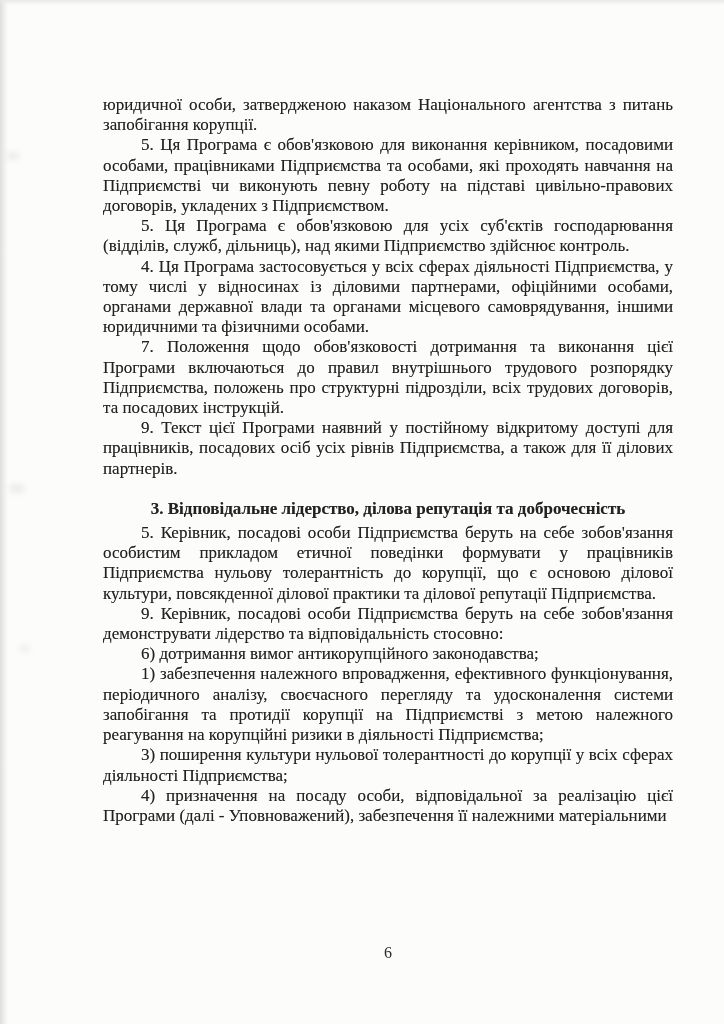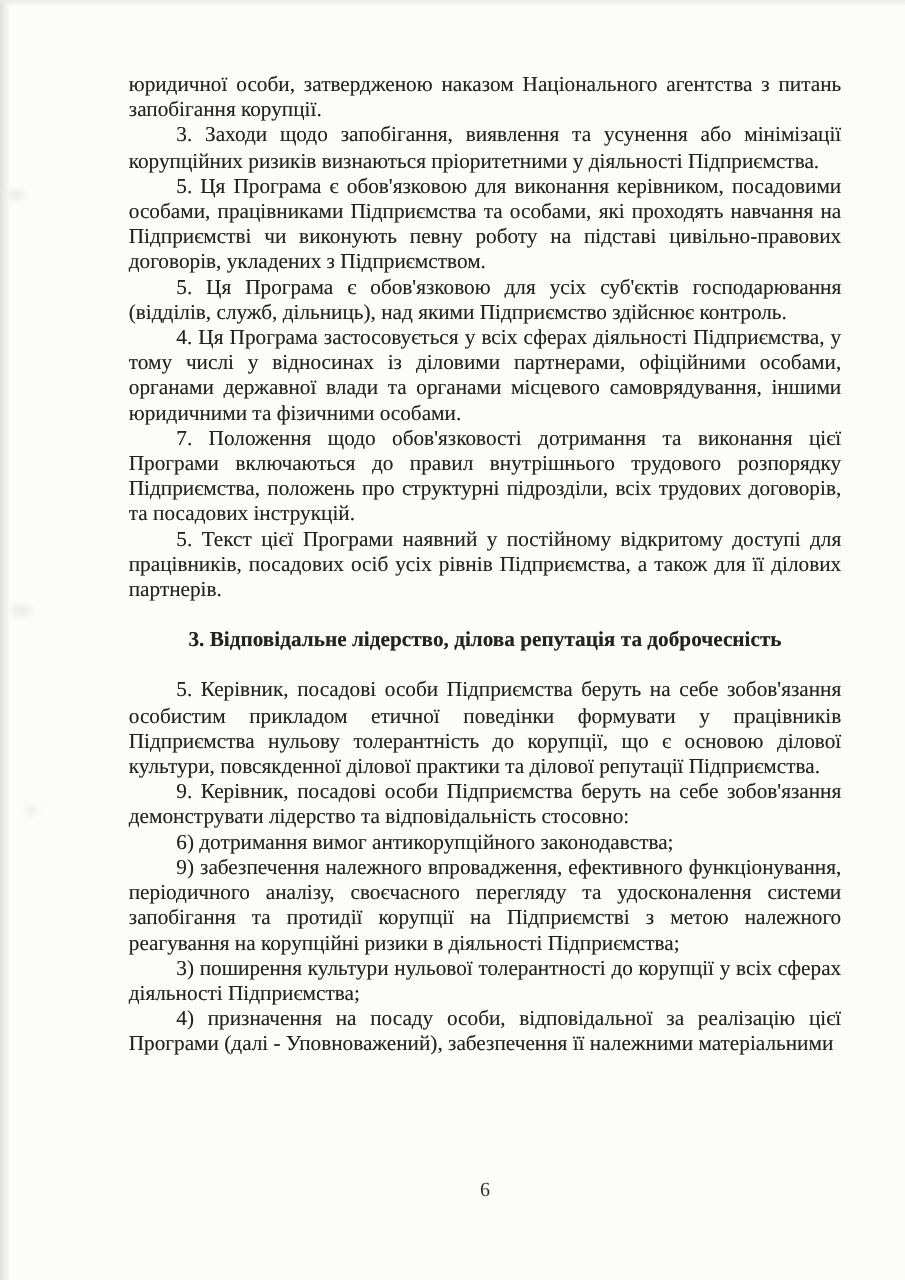--- a/index.html
+++ b/index.html
@@ -49,23 +49,24 @@
   .par {
     margin: 0;
     font-size: 17px;
     line-height: 20.2px;
     text-align: justify;
     text-indent: 38px;
     text-shadow: 0 0 0.4px rgba(20,20,20,0.4);
   }
   .par.no-indent {
     text-indent: 0;
+    margin-top: 37px;
   }
   .heading {
-    margin: 20px 0 20px 0;
+    margin: 20px 0 4px 0;
     font-size: 17px;
     line-height: 20.2px;
     font-weight: bold;
     text-align: center;
     text-shadow: 0 0 0.4px rgba(20,20,20,0.4);
   }
   .page-number {
     position: absolute;
     left: 103px;
     top: 944px;
@@ -82,33 +83,32 @@
 
   <div class="edge-left"></div>
   <div class="edge-top"></div>
   <div class="smudge s1"></div>
   <div class="smudge s2"></div>
   <div class="smudge s3"></div>
 
   <div class="content">
 
     <p class="par no-indent">юридичної особи, затвердженою наказом Національного агентства з питань запобігання корупції.</p>
-    <p class="par">3. Заходи щодо запобігання, виявлення та усунення або мінімізації корупційних ризиків визнаються пріоритетними у діяльності Підприємства.</p>
     <p class="par">5. Ця Програма є обов'язковою для виконання керівником, посадовими особами, працівниками Підприємства та особами, які проходять навчання на Підприємстві чи виконують певну роботу на підставі цивільно-правових договорів, укладених з Підприємством.</p>
     <p class="par">5. Ця Програма є обов'язковою для усіх суб'єктів господарювання (відділів, служб, дільниць), над якими Підприємство здійснює контроль.</p>
     <p class="par">4. Ця Програма застосовується у всіх сферах діяльності Підприємства, у тому числі у відносинах із діловими партнерами, офіційними особами, органами державної влади та органами місцевого самоврядування, іншими юридичними та фізичними особами.</p>
     <p class="par">7. Положення щодо обов'язковості дотримання та виконання цієї Програми включаються до правил внутрішнього трудового розпорядку Підприємства, положень про структурні підрозділи, всіх трудових договорів, та посадових інструкцій.</p>
-    <p class="par">5. Текст цієї Програми наявний у постійному відкритому доступі для працівників, посадових осіб усіх рівнів Підприємства, а також для її ділових партнерів.</p>
+    <p class="par">9. Текст цієї Програми наявний у постійному відкритому доступі для працівників, посадових осіб усіх рівнів Підприємства, а також для її ділових партнерів.</p>
 
     <h3 class="heading">3. Відповідальне лідерство, ділова репутація та доброчесність</h3>
 
     <p class="par">5. Керівник, посадові особи Підприємства беруть на себе зобов'язання особистим прикладом етичної поведінки формувати у працівників Підприємства нульову толерантність до корупції, що є основою ділової культури, повсякденної ділової практики та ділової репутації Підприємства.</p>
     <p class="par">9. Керівник, посадові особи Підприємства беруть на себе зобов'язання демонструвати лідерство та відповідальність стосовно:</p>
     <p class="par">6) дотримання вимог антикорупційного законодавства;</p>
-    <p class="par">9) забезпечення належного впровадження, ефективного функціонування, періодичного аналізу, своєчасного перегляду та удосконалення системи запобігання та протидії корупції на Підприємстві з метою належного реагування на корупційні ризики в діяльності Підприємства;</p>
+    <p class="par">1) забезпечення належного впровадження, ефективного функціонування, періодичного аналізу, своєчасного перегляду та удосконалення системи запобігання та протидії корупції на Підприємстві з метою належного реагування на корупційні ризики в діяльності Підприємства;</p>
     <p class="par">3) поширення культури нульової толерантності до корупції у всіх сферах діяльності Підприємства;</p>
     <p class="par">4) призначення на посаду особи, відповідальної за реалізацію цієї Програми (далі - Уповноважений), забезпечення її належними матеріальними</p>
 
   </div>
 
   <div class="page-number">6</div>
 
 </div>
 
 </body></html>

